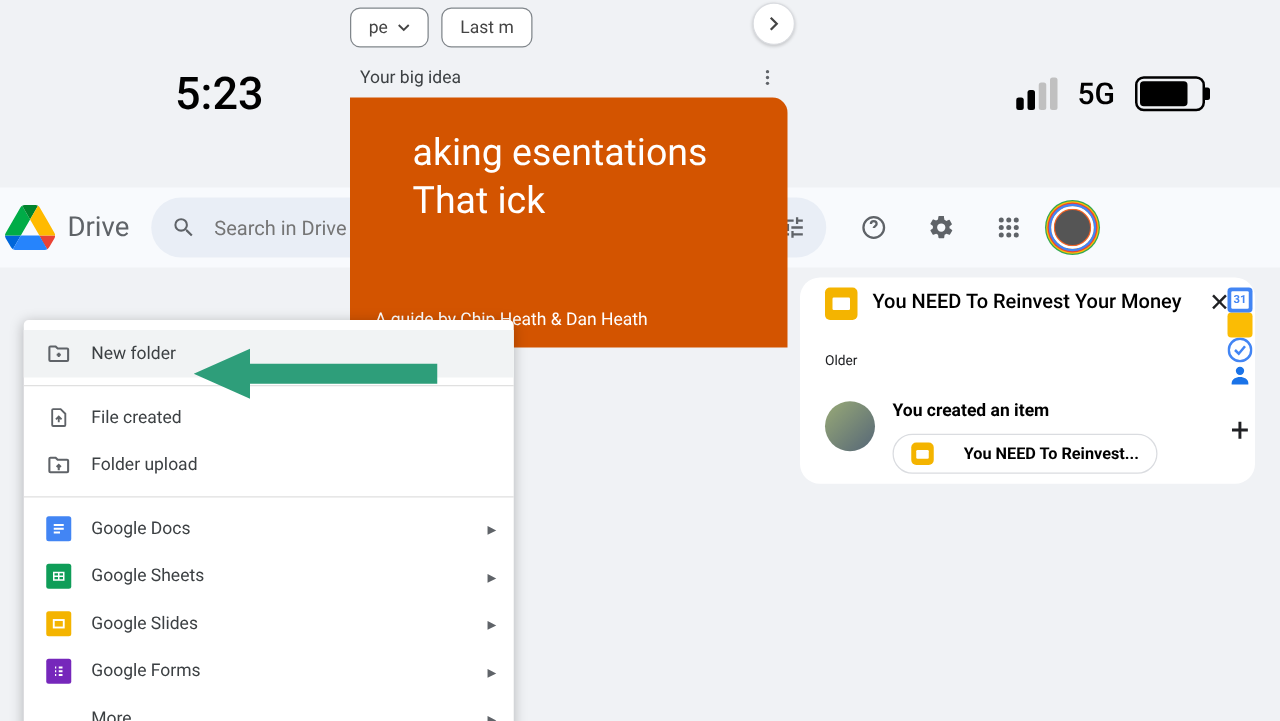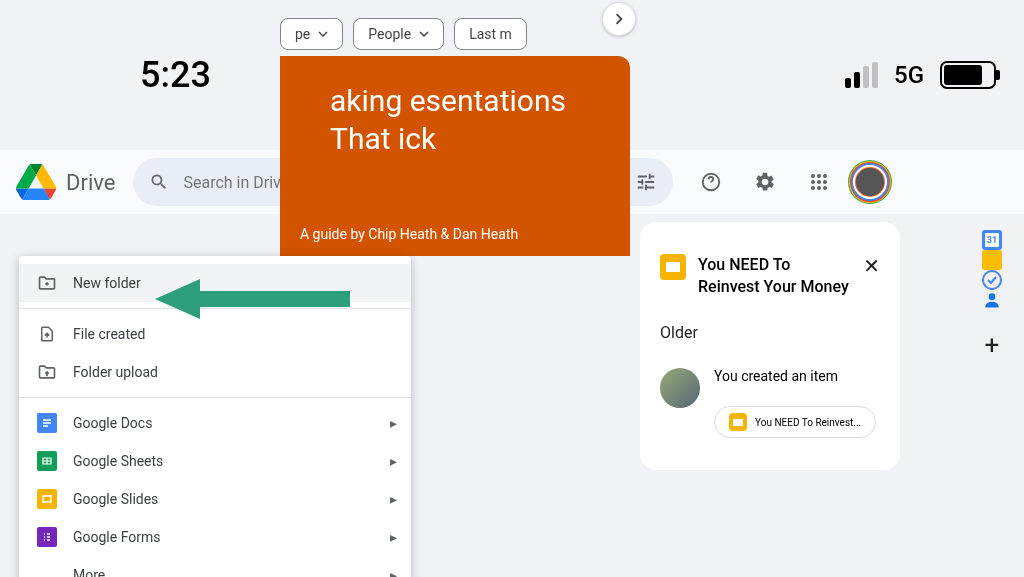--- a/index.html
+++ b/index.html
@@ -1,43 +1,43 @@
 <!DOCTYPE html>
 <html><head>
 <meta charset="utf-8">
 <style>
 * { box-sizing: border-box; margin: 0; padding: 0; font-family: 'Google Sans', Roboto, Arial, sans-serif; }
 body { width: 1024px; height: 577px; background: #f0f2f5; overflow: hidden; position: relative; }
 
 
-.status-bar { height: 150px; display: flex; align-items: center; justify-content: space-between; padding: 0 28px 0 140px; font-size: 36px; font-weight: 500; color: #000; }
+.status-bar { height: 150px; display: flex; align-items: center; justify-content: space-between; padding: 0 60px 0 140px; font-size: 36px; font-weight: 500; color: #000; }
 .status-right { display: flex; align-items: center; gap: 16px; }
 .signal-bars { display: flex; align-items: flex-end; gap: 3px; height: 26px; }
 .signal-bars span { width: 6px; background: #000; border-radius: 2px; }
 .signal-bars span.off { background: #c0c0c0; }
 .battery { width: 56px; height: 28px; border: 2.5px solid #000; border-radius: 7px; position: relative; padding: 2px; }
 .battery::after { content: ''; position: absolute; right: -6px; top: 7px; width: 4px; height: 10px; background: #000; border-radius: 0 2px 2px 0; }
 .battery-fill { width: 80%; height: 100%; background: #000; border-radius: 3px; }
 
 
-.drive-topbar { height: 64px; display: flex; align-items: center; padding: 0 16px; gap: 18px; background: #f8fafd; }
+.drive-topbar { height: 64px; display: flex; align-items: center; padding: 0 4px; gap: 18px; background: #f8fafd; }
 .drive-logo { display: flex; align-items: center; gap: 10px; font-size: 22px; color: #5f6368; }
 .logo-svg { width: 40px; height: 40px; }
 .search-wrap { flex: 1; max-width: 540px; height: 48px; background: #e9eef6; border-radius: 24px; display: flex; align-items: center; padding: 0 16px; gap: 14px; color: #5f6368; }
 .search-wrap input { border: none; background: transparent; font-size: 16px; flex: 1; outline: none; }
 .top-icons { display: flex; align-items: center; gap: 14px; }
 .icon-btn { width: 40px; height: 40px; display: flex; align-items: center; justify-content: center; border-radius: 50%; cursor: pointer; color: #5f6368; }
 .avatar { width: 34px; height: 34px; border-radius: 50%; background: radial-gradient(circle,#4285f4 30%,#ea4335 60%,#fbbc05 90%); display:flex; align-items:center; justify-content:center; overflow:hidden; border:2px solid #fff; box-shadow:0 0 0 2px #4285f4,0 0 0 3px #ea4335,0 0 0 4px #fbbc05,0 0 0 5px #34a853;}
 .avatar-inner{width:28px;height:28px;border-radius:50%;background:#555;}
 .center-col { position: absolute; left: 280px; top: 0; width: 350px; }
 .toolbar { height: 56px; display: flex; align-items: center; gap: 20px; padding: 0 10px; color: #444; font-size: 15px; }
 .tb-icon { width: 40px; height: 40px; display: flex; align-items: center; justify-content: center; border-radius: 50%; cursor: pointer; }
 .tb-icon.active { background: #c2e7ff; }
 .chips { display: flex; gap: 10px; padding: 6px 0; position: relative; }
-.chip { border: 1px solid #80868b; border-radius: 8px; padding: 7px 14px; display: flex; align-items: center; gap: 8px; font-size: 14px; color: #444; cursor: pointer; background:#fff; white-space:nowrap;margin-top:12px;}
+.chip { border: 1px solid #80868b; border-radius: 8px; padding: 7px 14px; display: flex; align-items: center; gap: 8px; font-size: 14px; color: #444; cursor: pointer; background:#fff; white-space:nowrap;}
 .chip-scroll-btn { position:absolute; right:-6px; top:2px; width:34px; height:34px; background:#fff; border:1px solid #dadce0; border-radius:50%; display:flex; align-items:center; justify-content:center; cursor:pointer; box-shadow:0 1px 3px rgba(0,0,0,0.2);}
 .file-title-row { display:flex; align-items:center; justify-content:space-between; padding:10px 8px 8px; font-size:14px; color:#3c4043;}
 .preview-card { background:#d35400; margin:0 0 0 0; border-radius:0 12px 0 0; padding:26px 20px 20px 50px; color:#fff; height:200px; position:relative; overflow:hidden;}
 .preview-card h2{font-size:30px; font-weight:400; line-height:1.25;}
 .preview-card .sub{position:absolute; bottom:14px; left:20px; font-size:14px;}
 
 
 .new-menu { position: absolute; top: 214px; left: 19px; width: 392px; background:#fff; border-radius:4px; box-shadow:0 2px 10px rgba(0,0,0,0.25); padding:8px 0; z-index:50;margin-top:42px;}
 .menu-item { display:flex; align-items:center; gap:16px; padding:9px 18px; font-size:14px; color:#3c4043; cursor:pointer; position:relative;}
 .menu-item:hover,.menu-item.hl{background:#f1f3f4;}
@@ -45,35 +45,35 @@
 .menu-item .arrow{position:absolute;right:14px;color:#5f6368;}
 .mi-icon{width:20px;height:20px;display:flex;align-items:center;justify-content:center;}
 
 
 .green-arrow{position:absolute; top:274px; left:150px; z-index:60; pointer-events:none;}
 
 
 .trash-row{position:absolute; top:530px; left:40px; display:flex; align-items:center; gap:18px; color:#3c4043; font-size:14px;}
 
 
-.right-panel{ position:absolute; left:640px; top:222px; width:260px; background:#fff; border-radius:16px; padding:32px 20px; }
+.right-panel{ position:absolute; left:640px; top:222px; width:364px; background:#fff; border-radius:16px; padding:8px 20px; }
 .rp-head{display:flex; gap:12px; align-items:flex-start;}
 .rp-slide-ic{width:26px;height:26px;background:#f4b400;border-radius:4px;display:flex;align-items:center;justify-content:center;}
 .rp-slide-ic::after{content:'';width:14px;height:10px;background:#fff;border-radius:1px;}
 .rp-title{font-weight:500;font-size:16px;flex:1;line-height:1.35;}
 .rp-close{cursor:pointer;font-size:20px;color:#202124;}
 .rp-tabs{display:flex;margin-top:26px;border-bottom:1px solid transparent;}
 .rp-tab{flex:1;text-align:center;padding:10px 0;font-size:14px;color:#5f6368;cursor:pointer;font-weight:500;}
 .rp-tab.active{color:#1a73e8;border-bottom:3px solid #1a73e8;}
-.rp-section{margin-top:26px;font-size:16px;color:#202124;}
-.rp-activity{display:flex;gap:14px;margin-top:26px;}
+.rp-section{margin-top:26px;font-size:11px;color:#202124;}
+.rp-activity{display:flex;gap:14px;margin-top:26px;font-weight:bold;}
 .rp-avatar{width:40px;height:40px;border-radius:50%;background:linear-gradient(135deg,#9a7 0%,#567 100%);flex-shrink:0;}
 .rp-act-body{font-size:14px;}
 .rp-act-ts{color:#5f6368;font-size:13px;margin-top:2px;}
-.rp-chip{display:inline-flex;align-items:center;gap:8px;border:1px solid #dadce0;border-radius:18px;padding:6px 14px;margin-top:22px;font-size:10px;cursor:pointer;}
+.rp-chip{display:inline-flex;align-items:center;gap:24px;border:1px solid #dadce0;border-radius:18px;padding:6px 14px;margin-top:10px;font-size:13px;cursor:pointer;}
 .rp-chip .rp-slide-ic{width:18px;height:18px;}
 .rp-chip .rp-slide-ic::after{width:10px;height:7px;}
 
 
 .rail{position:absolute;right:12px;top:230px;width:40px;display:flex;flex-direction:column;align-items:center;text-align:right;}
 .rail-ic{width:20px;height:20px;border-radius:3px;cursor:pointer;}
 .rail-plus{font-size:26px;color:#202124;cursor:pointer;margin-top:20px;}
 
 svg{display:block;}
 </style>
@@ -150,33 +150,35 @@
 
 <div class="center-col">
   <div class="chips">
     <div class="chip">
         <span>pe</span> 
         <svg width="10" height="10" viewBox="0 0 10 10">
           <path d="M1 3l4 4 4-4" stroke="#444" fill="none" stroke-width="1.5"></path>
         </svg>
       </div>
     <div class="chip">
-        <span>People</span> 
-        <svg width="10" height="10" viewBox="0 0 10 10">
-          <path d="M1 3l4 4 4-4" stroke="#444" fill="none" stroke-width="1.5"></path>
-        </svg>
-      </div>
-    <div class="chip">
         <span>Last m</span>
       </div>
     <div class="chip-scroll-btn">
         <svg width="12" height="12" viewBox="0 0 10 10">
           <path d="M3 1l4 4-4 4" stroke="#444" fill="none" stroke-width="1.5"></path>
         </svg>
       </div>
+  </div>
+  <div class="file-title-row">
+    <span>Your big idea</span>
+    <svg width="16" height="16" viewBox="0 0 24 24" fill="#5f6368">
+        <circle cx="12" cy="5" r="2"></circle>
+        <circle cx="12" cy="12" r="2"></circle>
+        <circle cx="12" cy="19" r="2"></circle>
+      </svg>
   </div>
   <div class="preview-card">
     <h2 style="white-space:pre-line;">aking esentations That ick</h2>
     <div class="sub">A guide by Chip Heath &amp; Dan Heath</div>
   </div>
 </div>
 
 <div class="new-menu">
   <div class="menu-item hl">
     <span class="mi-icon">

